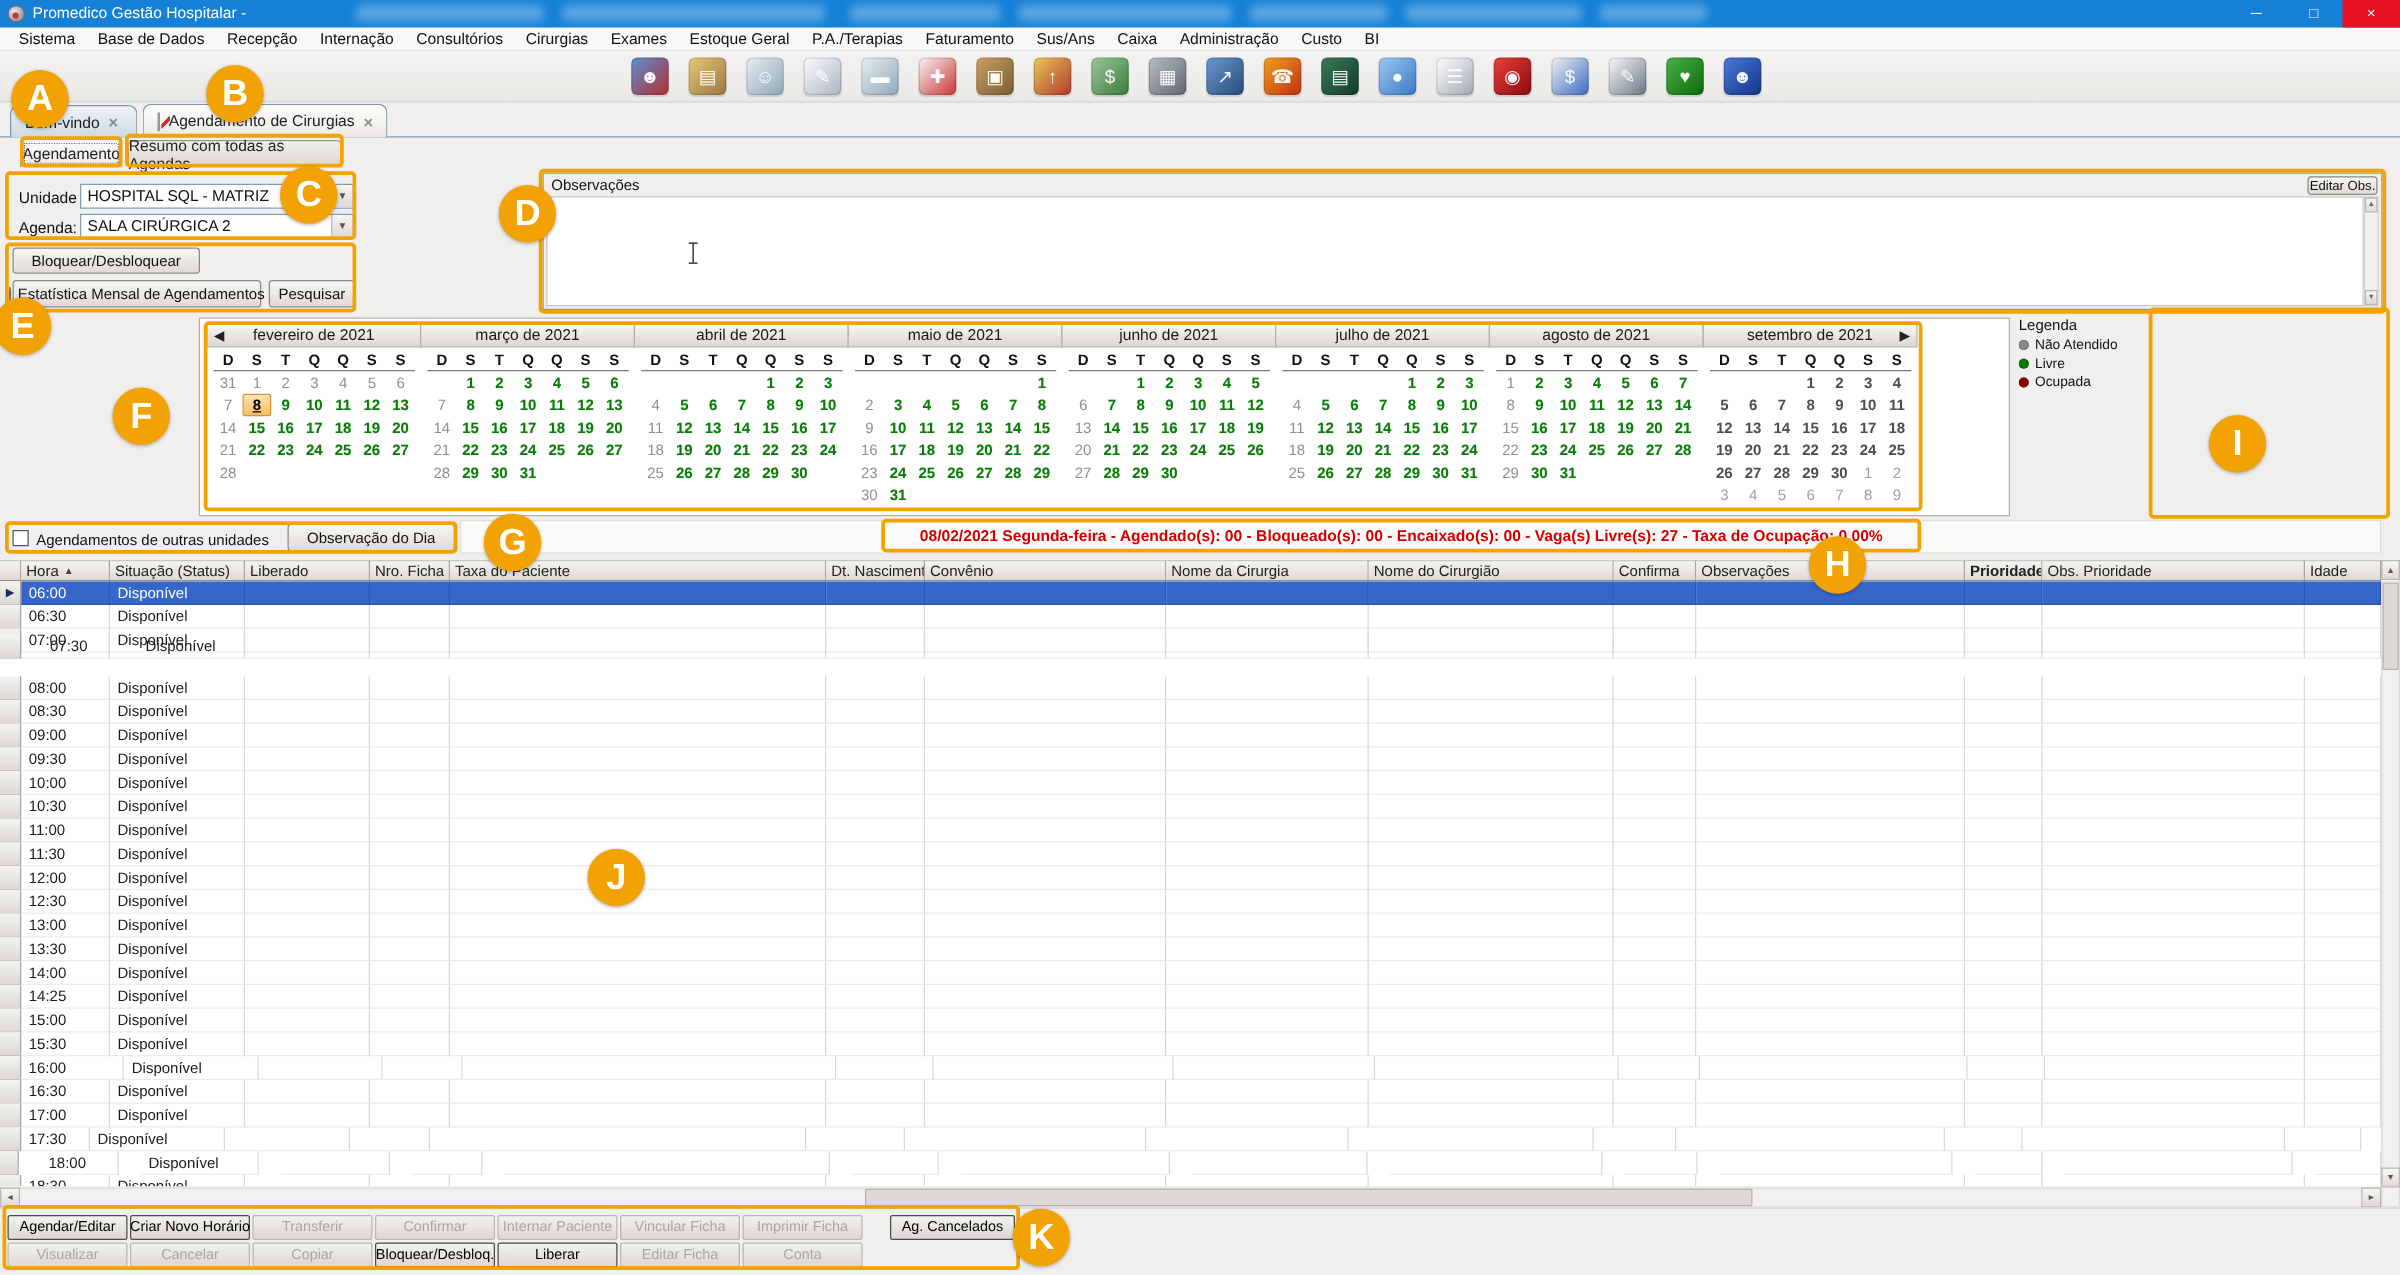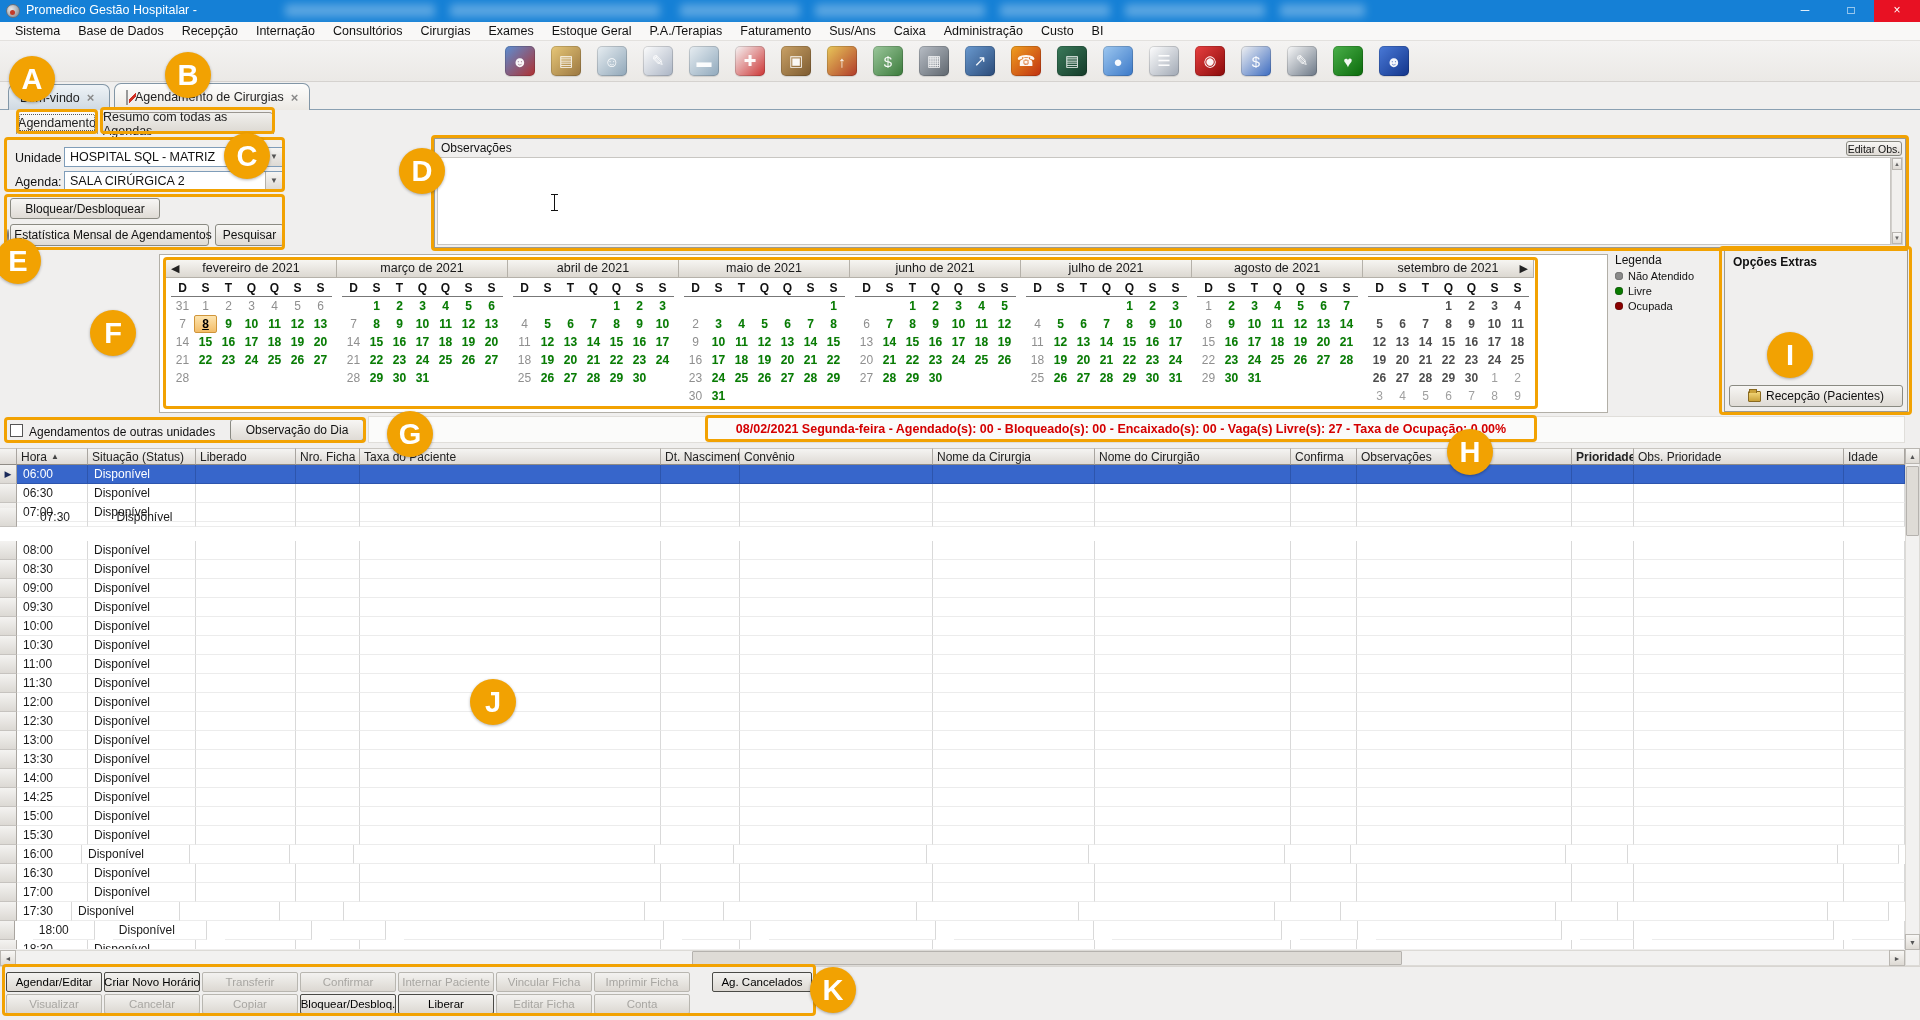--- a/index.html
+++ b/index.html
@@ -720,27 +720,20 @@
           <div class="leg-dot" style="background: rgb(10, 122, 0);"></div>
           <div>Livre</div>
         </div>
         <div class="leg-item">
           <div class="leg-dot" style="background: rgb(138, 0, 0);"></div>
           <div>Ocupada</div>
         </div>
       </div>
   </div>
 
-  <div id="extras">
-    <div id="extras-title">Opções Extras</div>
-    <div class="btn" id="recepcao-btn">
-      <span class="folder-ic"></span>
-      <span>Recepção (Pacientes)</span>
-    </div>
-  </div>
 
   <div id="status-strip"></div>
   <div id="other-units-cb"></div>
   <div class="lbl" id="other-units-lbl">Agendamentos de outras unidades</div>
   <div class="btn" id="obs-dia-btn">Observação do Dia</div>
   <div id="status-line" style="color: rgb(212, 0, 0);">08/02/2021 Segunda-feira - Agendado(s): 00 - Bloqueado(s): 00 - Encaixado(s): 00 - Vaga(s) Livre(s): 27 - Taxa de Ocupação: 0,00%</div>
 
   <div id="grid-header">
       <div class="gh" style="width: 17px;"></div>
       <div class="gh" style="width: 71px;">Hora<span class="sort">▲</span></div>
@@ -1094,21 +1087,21 @@
         <div class="gcell" style="width: 162px;"></div>
         <div class="gcell" style="width: 196px;"></div>
         <div class="gcell" style="width: 66px;"></div>
         <div class="gcell" style="width: 215px;"></div>
         <div class="gcell" style="width: 62px;"></div>
         <div class="gcell" style="width: 210px;"></div>
         <div class="gcell" style="width: 61px;"></div>
       </div>
       <div class="grow" style="top: 380px;">
         <div class="gsel"></div>
-        <div class="gcell" style="width: 65px;">16:00</div>
+        <div class="gcell" style="width: 83px;">16:00</div>
         <div class="gcell" style="width: 108px;">Disponível</div>
         <div class="gcell" style="width: 100px;"></div>
         <div class="gcell" style="width: 64px;"></div>
         <div class="gcell" style="width: 301px;"></div>
         <div class="gcell" style="width: 79px;"></div>
         <div class="gcell" style="width: 193px;"></div>
         <div class="gcell" style="width: 162px;"></div>
         <div class="gcell" style="width: 196px;"></div>
         <div class="gcell" style="width: 66px;"></div>
         <div class="gcell" style="width: 215px;"></div>

